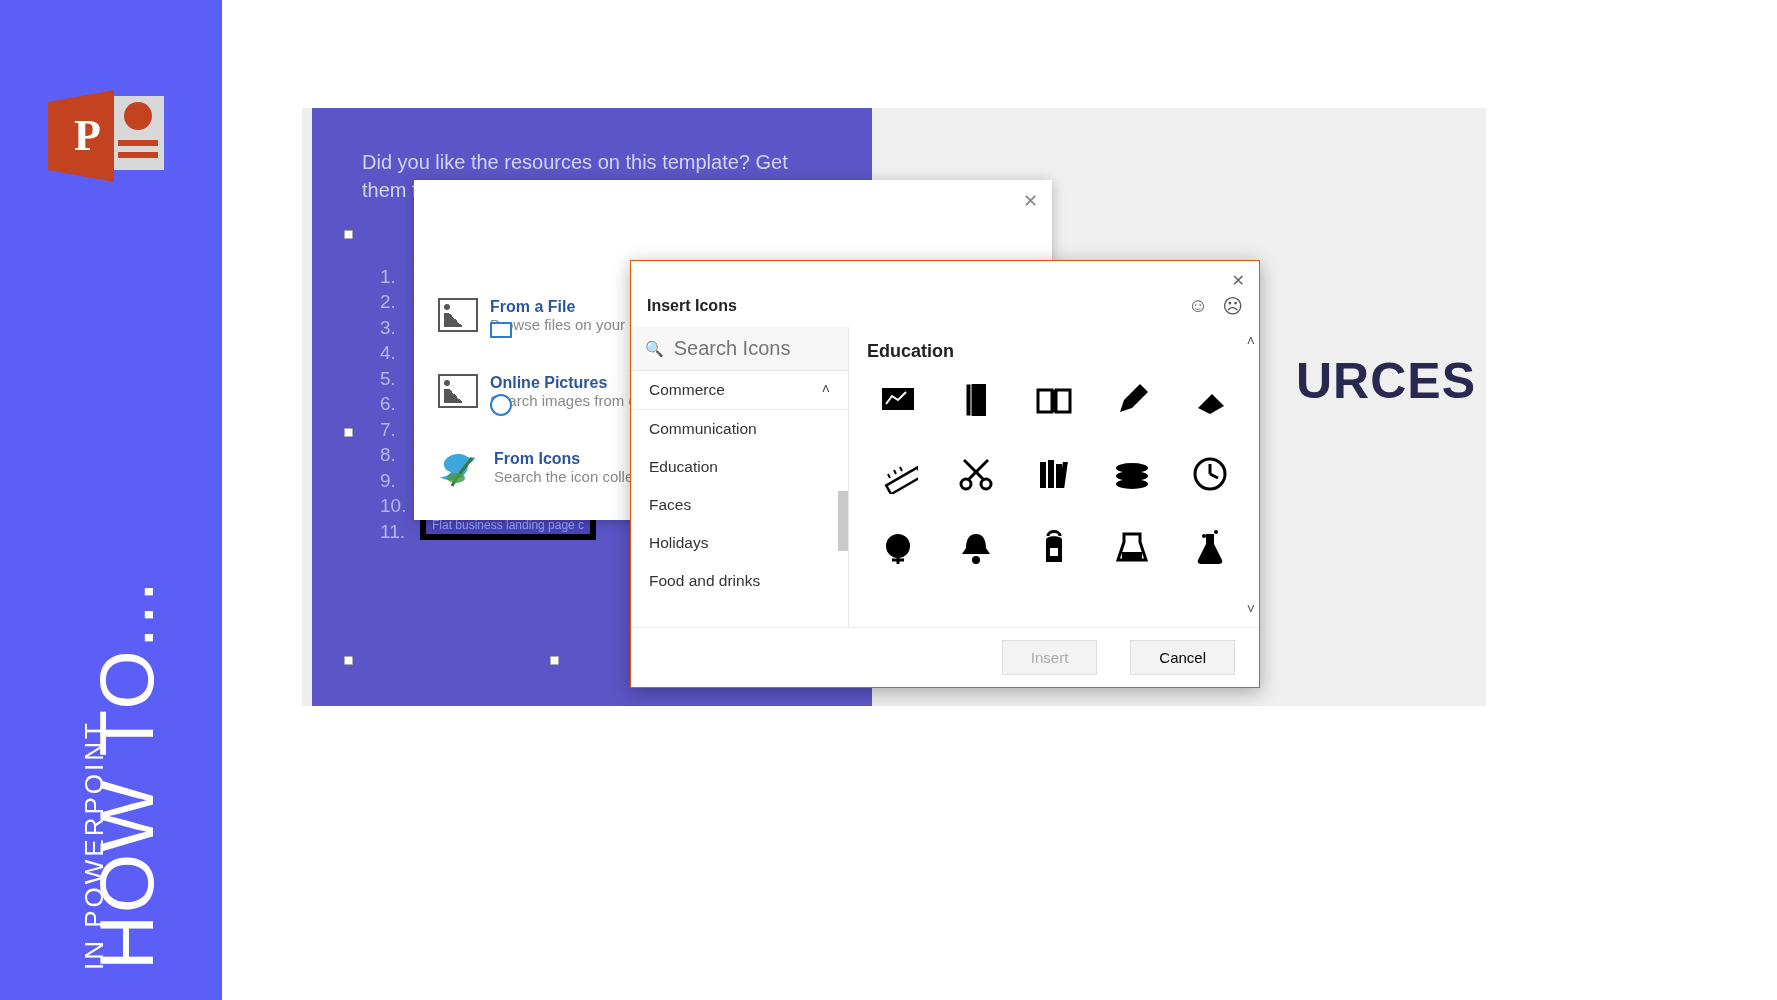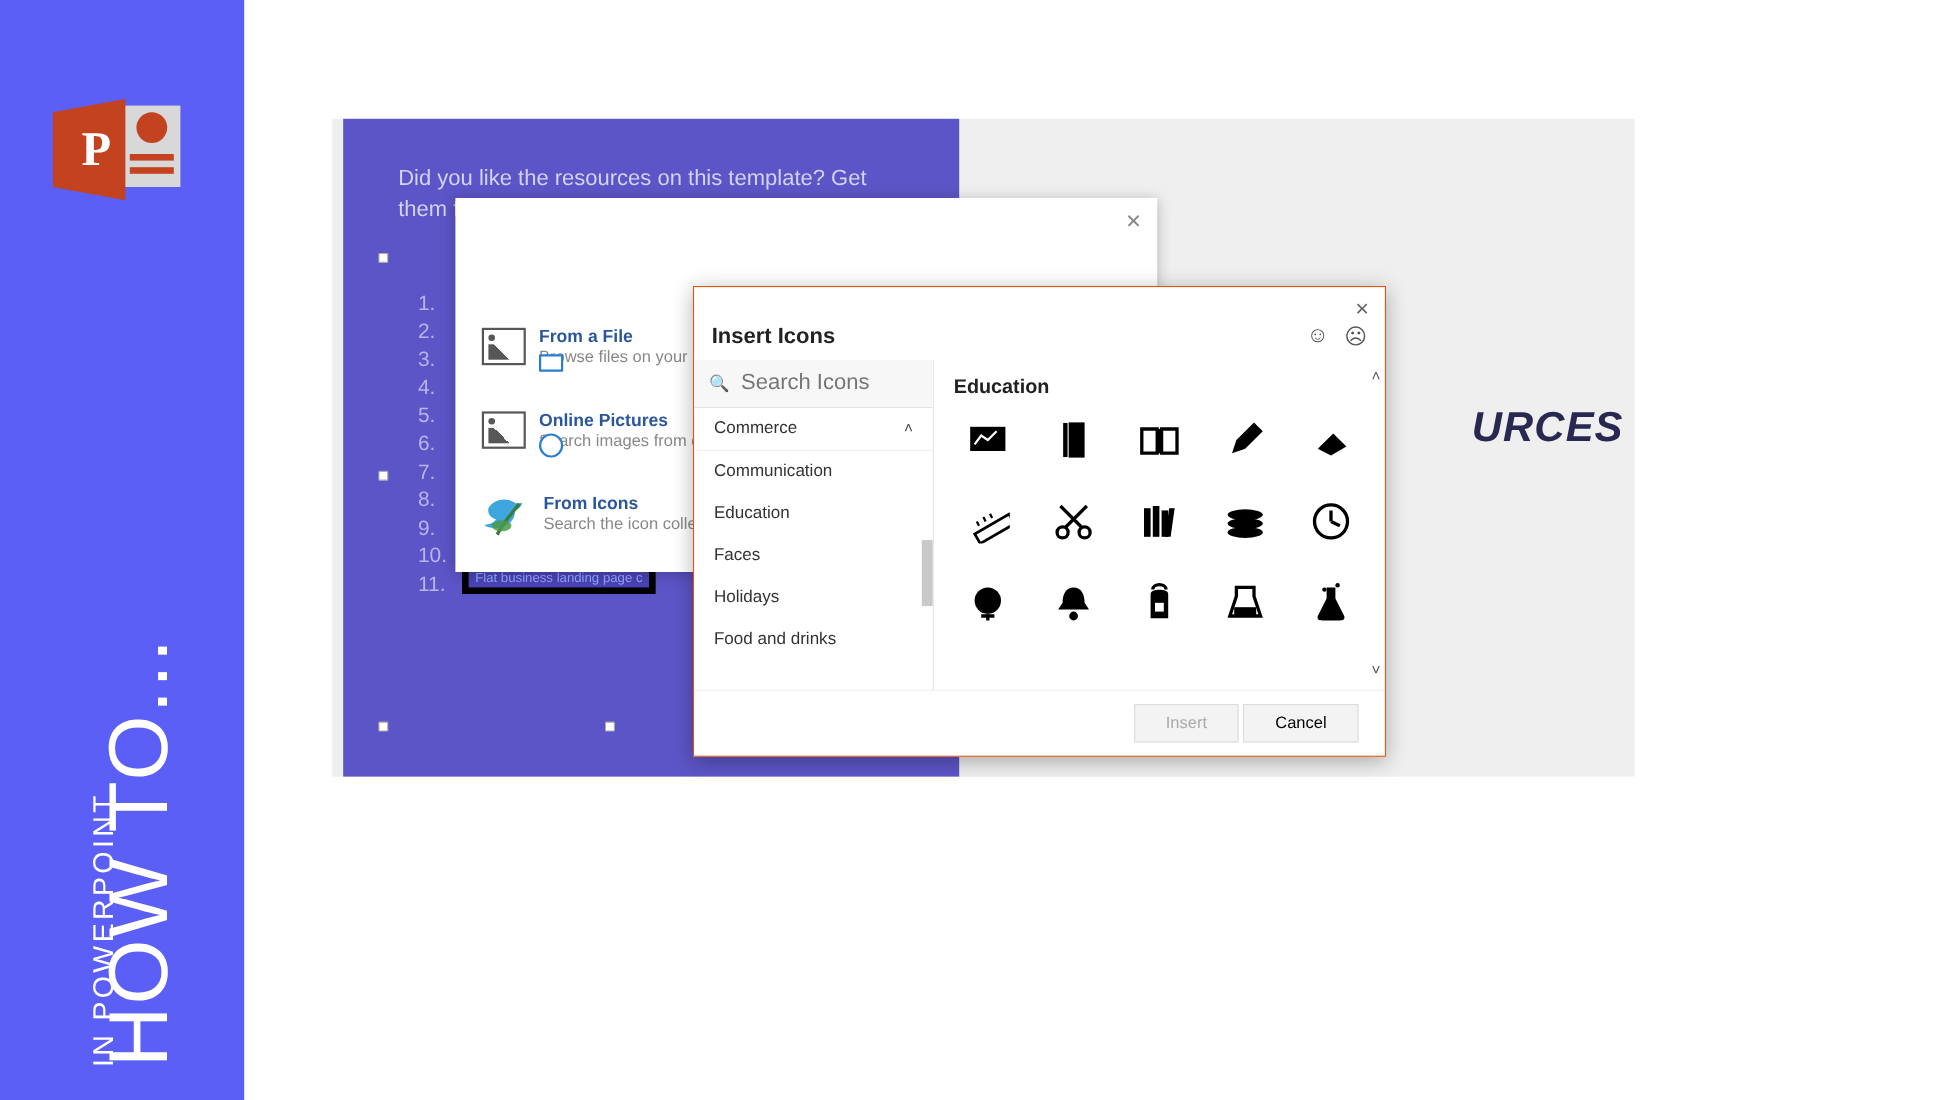--- a/index.html
+++ b/index.html
@@ -9,32 +9,32 @@
 .pp-logo { position: absolute; left: 48px; top: 90px; }
 .howto { position: absolute; left: 170px; bottom: 30px; transform: rotate(-90deg); transform-origin: left bottom; color: #fff; font-size: 76px; font-weight: 300; letter-spacing: 2px; white-space: nowrap; }
 .inpp { position: absolute; left: 110px; bottom: 30px; transform: rotate(-90deg); transform-origin: left bottom; color: #fff; font-size: 26px; font-weight: 300; letter-spacing: 3px; white-space: nowrap; }
 
 .stage { position: absolute; left: 302px; top: 108px; width: 1184px; height: 598px; background: #efefef; }
 .slide-purple { position: absolute; left: 10px; top: 0; width: 560px; height: 598px; background: #5c55c7; }
 .slide-text { position: absolute; left: 60px; top: 40px; color: #d3d3f0; font-size: 20px; line-height: 1.4; width: 460px; }
 .list-nums { position: absolute; left: 78px; top: 156px; color: #b8b5e8; font-size: 19px; line-height: 1.34; }
 .flat-bar { position: absolute; left: 118px; top: 402px; background: #4a43b5; border:6px solid #000000; color: #94a5ff; font-size: 12px; padding: 2px 6px; }
 .sel-handle { position: absolute; width: 9px; height: 9px; background: #fff; border: 1px solid #aaa; border-radius: 1px; }
-.resources { position: absolute; right: 10px; top: 260px; color: #282850; font-size: 38px; font-weight: 800; letter-spacing: 1px; font-style: italic; }
+.resources { position: absolute; right: 10px; top: 244px; color: #282850; font-size: 50px; font-weight: 800; letter-spacing: 1px; }
 
 .dlg1 { position: absolute; left: 414px; top: 180px; width: 638px; height: 340px; background: #fff; box-shadow: 0 2px 12px rgba(0,0,0,.25); }
 .dlg1-title { position: absolute; left: 20px; top: 40px; color: #e24b17; font-size: 40px; font-weight: 300; }
 .dlg1-close { position: absolute; right: 14px; top: 10px; color: #8a8a8a; font-size: 18px; cursor: pointer; }
 .dlg1-item { position: absolute; left: 24px; display: flex; align-items: flex-start; gap: 12px; }
 .dlg1-item h4 { color: #2b579a; font-size: 16px; font-weight: 700; }
 .dlg1-item p { color: #888; font-size: 15px; }
 
 .dlg2 { position: absolute; left: 630px; top: 260px; width: 630px; height: 428px; background: #fff; border: 1px solid #e0560d; box-shadow: 0 4px 18px rgba(0,0,0,.3); }
 .dlg2-header { height: 66px; padding: 24px 16px 0; display:flex; align-items:center; justify-content:space-between; }
-.dlg2-title { font-weight: 700; font-size: 20px; color: #222; }
+.dlg2-title { font-weight: 700; font-size: 16px; color: #222; }
 .dlg2-close { position:absolute; right:14px; top:10px; font-size:16px; color:#666; cursor:pointer; }
 .dlg2-feedback { display:flex; gap:14px; font-size:20px; color:#555; }
 .dlg2-body { display:flex; height: 300px; }
 .dlg2-left { width: 226px; border-right:1px solid #e5e5e5; display:flex; flex-direction:column; }
 .search-row { padding: 10px 14px; background:#f7f7f7; border-bottom:1px solid #e5e5e5; display:flex; align-items:center; gap:10px; }
 .search-row .sico { color:#c33; font-size:15px; }
 .search-row input { border:none; background:transparent; font-size:20px; color:#555; outline:none; width:100%; }
 .cat-list { flex:1; overflow:hidden; position:relative; }
 .cat-item { padding: 10px 18px; font-size:15.5px; color:#333; cursor:pointer; position:relative; }
 .cat-item.top { display:flex; justify-content:space-between; border-bottom:1px solid #eee; }
@@ -42,21 +42,21 @@
 .scrollbar { position:absolute; right:0; top:120px; width:10px; height:60px; background:#c9c9c9; }
 
 .dlg2-right { flex:1; padding: 14px 18px 0; position:relative; }
 .cat-title { font-weight:700; font-size:18px; color:#222; margin-bottom:14px; }
 .icon-grid { display:grid; grid-template-columns: repeat(5, 62px); gap: 26px 16px; justify-content:start; }
 .icon-cell { width:62px; height:48px; display:flex; align-items:center; justify-content:center; cursor:pointer; }
 .icon-cell svg { width:40px; height:40px; }
 .scrollbar2 { position:absolute; right:4px; top:6px; font-size:14px; color:#555; }
 .scrollbar2b { position:absolute; right:4px; bottom:10px; font-size:14px; color:#555; }
 
-.dlg2-footer { height:60px; border-top:1px solid #eee; display:flex; justify-content:flex-end; align-items:center; gap:4px; padding-right:24px; }
+.dlg2-footer { height:60px; border-top:1px solid #eee; display:flex; justify-content:flex-end; align-items:center; gap:33px; padding-right:24px; }
 .btn { padding:8px 28px; font-size:15px; background:#f3f3f3; border:1px solid #ddd; cursor:pointer; }
 .btn.disabled { color:#aaa; }
 
 .icon-img { width:40px; height:34px; border:2px solid #575757; position:relative; }
 .icon-img::before { content:""; position:absolute; left:4px; top:4px; width:6px; height:6px; border-radius:50%; background:#575757;}
 .icon-img::after { content:""; position:absolute; left:4px; bottom:3px; width:24px; height:14px; background:linear-gradient(45deg,#575757 50%, transparent 50%);}
 .mon-badge { position:absolute; left:52px; bottom:-6px; width:22px; height:16px; border:2.5px solid #2b7cd3; border-radius:1px; background:#fff;}
 .globe-badge { position:absolute; left:52px; bottom:-8px; width:22px; height:22px; border:2.5px solid #2b7cd3; border-radius:50%; background:#fff;}
 .bird { width:44px; height:38px; }
 </style>

